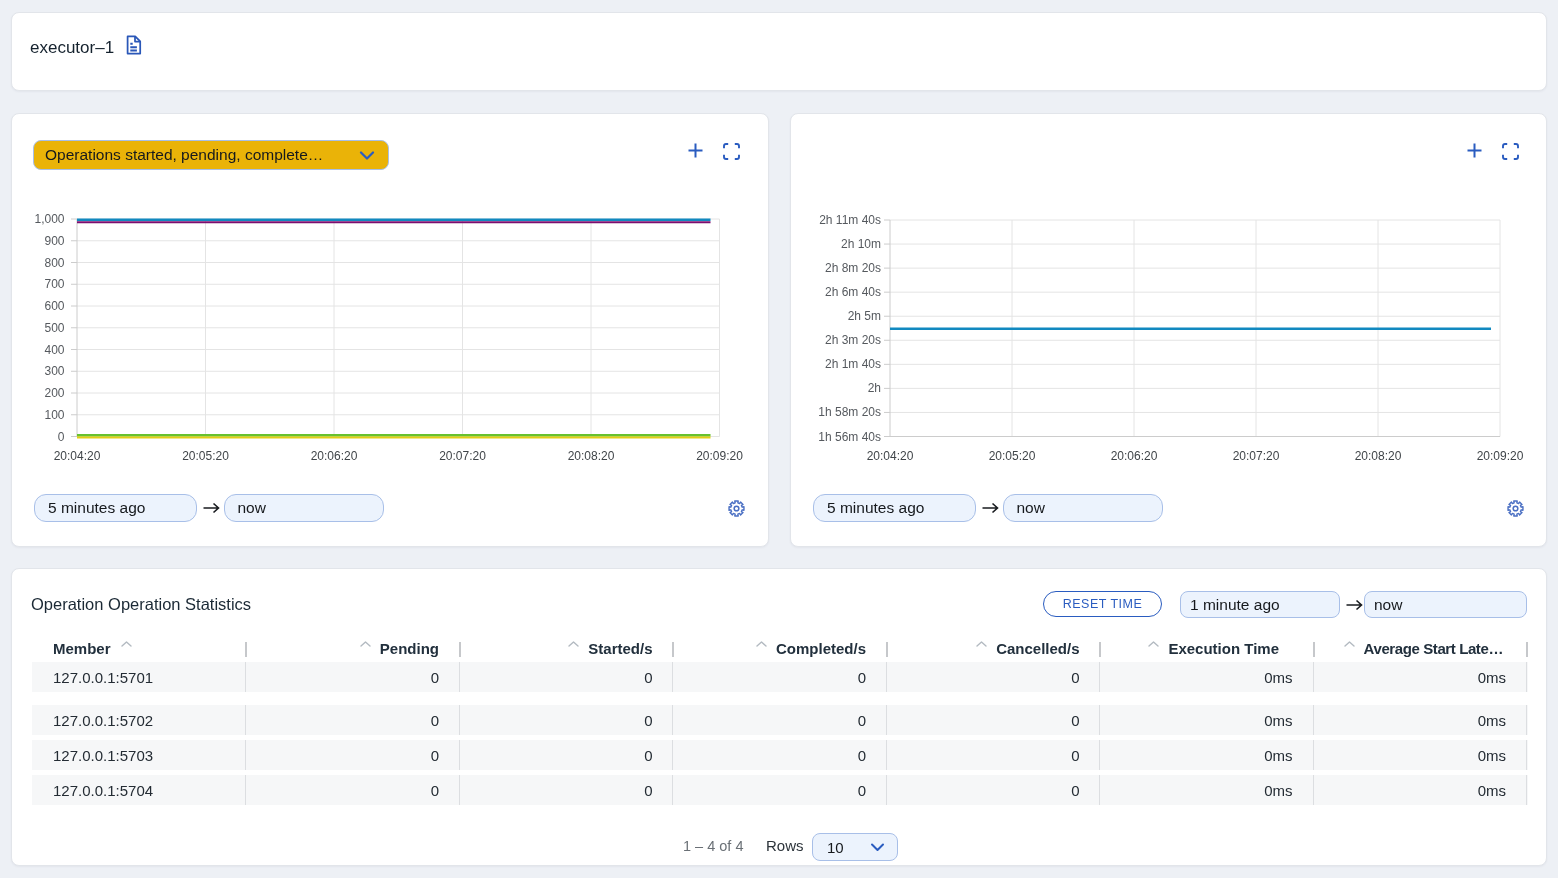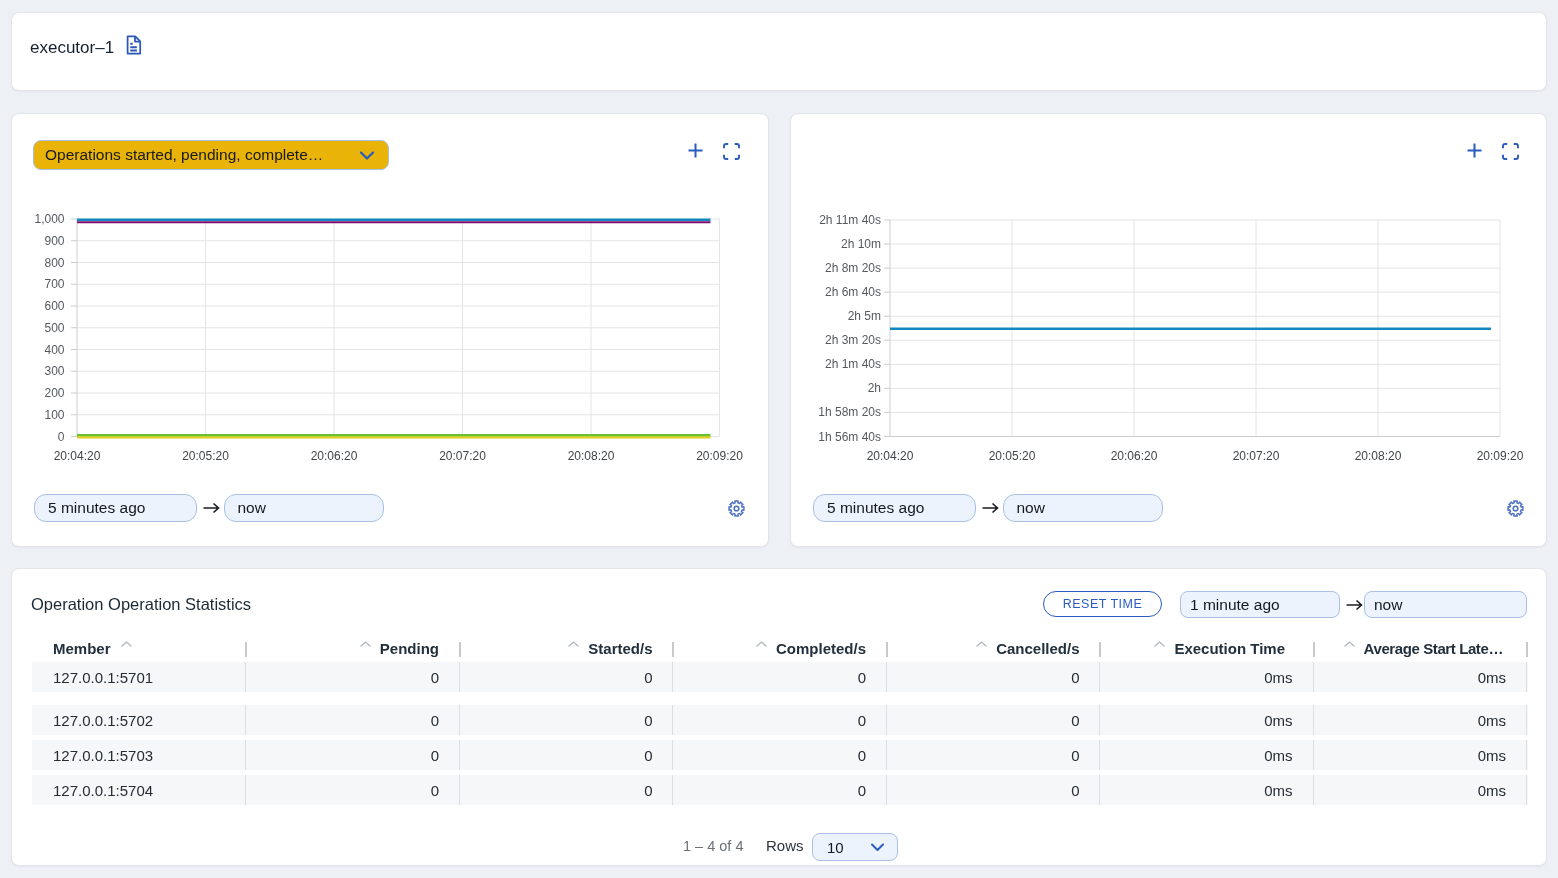--- a/index.html
+++ b/index.html
@@ -214,21 +214,21 @@
         </svg>Pending</div>
       <div class="hcell num" style="right:895.5px"><svg width="13" height="8" viewBox="0 0 13 8" style="margin-right:8px">
           <path d="M2 6 L6.5 2 L11 6" fill="none" stroke="#b3bac1" stroke-width="1.4" stroke-linejoin="round" stroke-linecap="round"></path>
         </svg>Started/s</div>
       <div class="hcell num" style="right:682px"><svg width="13" height="8" viewBox="0 0 13 8" style="margin-right:8px">
           <path d="M2 6 L6.5 2 L11 6" fill="none" stroke="#b3bac1" stroke-width="1.4" stroke-linejoin="round" stroke-linecap="round"></path>
         </svg>Completed/s</div>
       <div class="hcell num" style="right:468.5px"><svg width="13" height="8" viewBox="0 0 13 8" style="margin-right:8px">
           <path d="M2 6 L6.5 2 L11 6" fill="none" stroke="#b3bac1" stroke-width="1.4" stroke-linejoin="round" stroke-linecap="round"></path>
         </svg>Cancelled/s</div>
-      <div class="hcell num" style="right:263px"><svg width="13" height="8" viewBox="0 0 13 8" style="margin-right:8px">
+      <div class="hcell num" style="right:269px"><svg width="13" height="8" viewBox="0 0 13 8" style="margin-right:8px">
           <path d="M2 6 L6.5 2 L11 6" fill="none" stroke="#b3bac1" stroke-width="1.4" stroke-linejoin="round" stroke-linecap="round"></path>
         </svg>Execution Time</div>
       <div class="hcell num" style="right:45px;letter-spacing:-0.4px"><svg width="13" height="8" viewBox="0 0 13 8" style="margin-right:8px">
           <path d="M2 6 L6.5 2 L11 6" fill="none" stroke="#b3bac1" stroke-width="1.4" stroke-linejoin="round" stroke-linecap="round"></path>
         </svg>Average Start Late…</div>
       <div class="hsep" style="left:233px"></div>
       <div class="hsep" style="left:446.5px"></div>
       <div class="hsep" style="left:660px"></div>
       <div class="hsep" style="left:873.5px"></div>
       <div class="hsep" style="left:1087px"></div>

